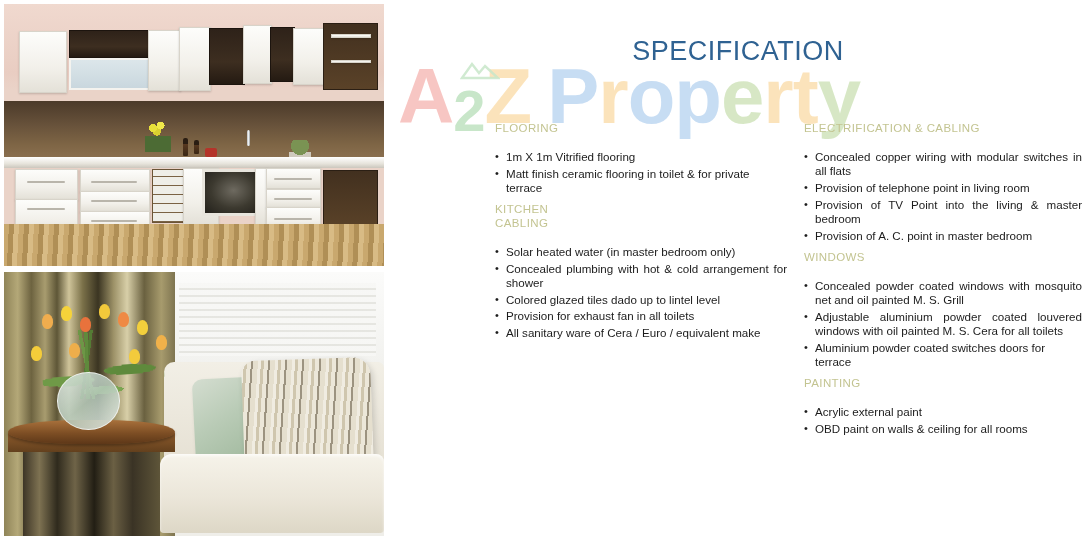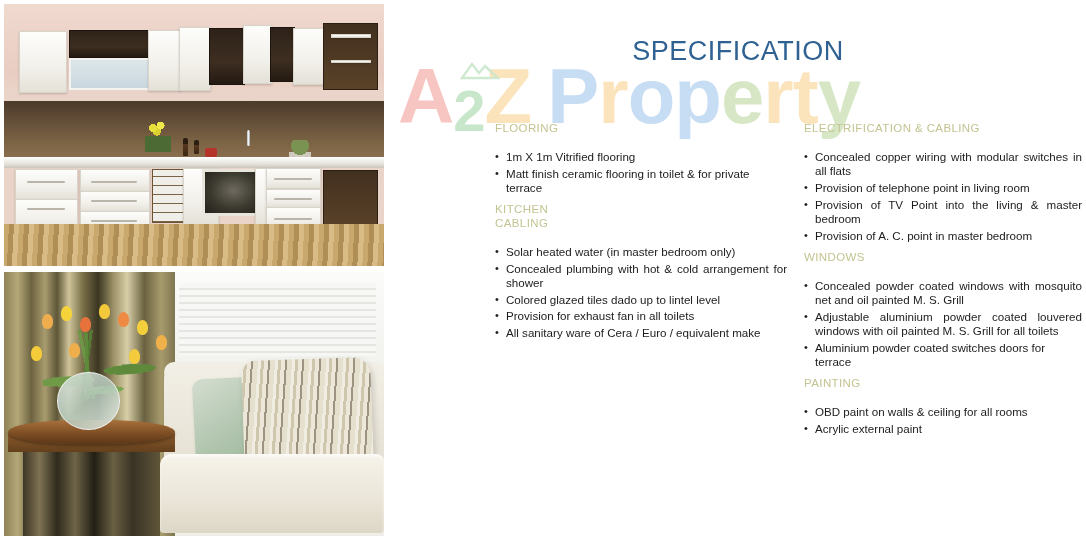--- a/index.html
+++ b/index.html
@@ -512,30 +512,30 @@
             <li>Provision  of  telephone  point  in  living room</li>
             <li>Provision of TV Point into the living &amp; master bedroom</li>
             <li>Provision  of  A. C.  point  in  master bedroom</li>
           </ul>
         </div>
 
         <div class="section">
           <div class="section-title">WINDOWS</div>
           <ul class="spec-list">
             <li>Concealed powder coated    windows with mosquito  net  and  oil  painted  M. S.  Grill</li>
-            <li>Adjustable    aluminium    powder    coated louvered windows with oil painted M. S. Grill for all toilets</li>
+            <li>Adjustable    aluminium    powder    coated louvered windows with oil painted M. S. Cera for all toilets</li>
             <li>Aluminium   powder  coated  switches  doors for  terrace</li>
           </ul>
         </div>
 
         <div class="section">
           <div class="section-title">PAINTING</div>
           <ul class="spec-list">
+            <li>Acrylic  external  paint</li>
             <li>OBD  paint  on  walls  &amp;  ceiling  for  all rooms</li>
-            <li>Acrylic  external  paint</li>
           </ul>
         </div>
 
       </div>
 
     </div>
   </div>
 
 </div>
 

